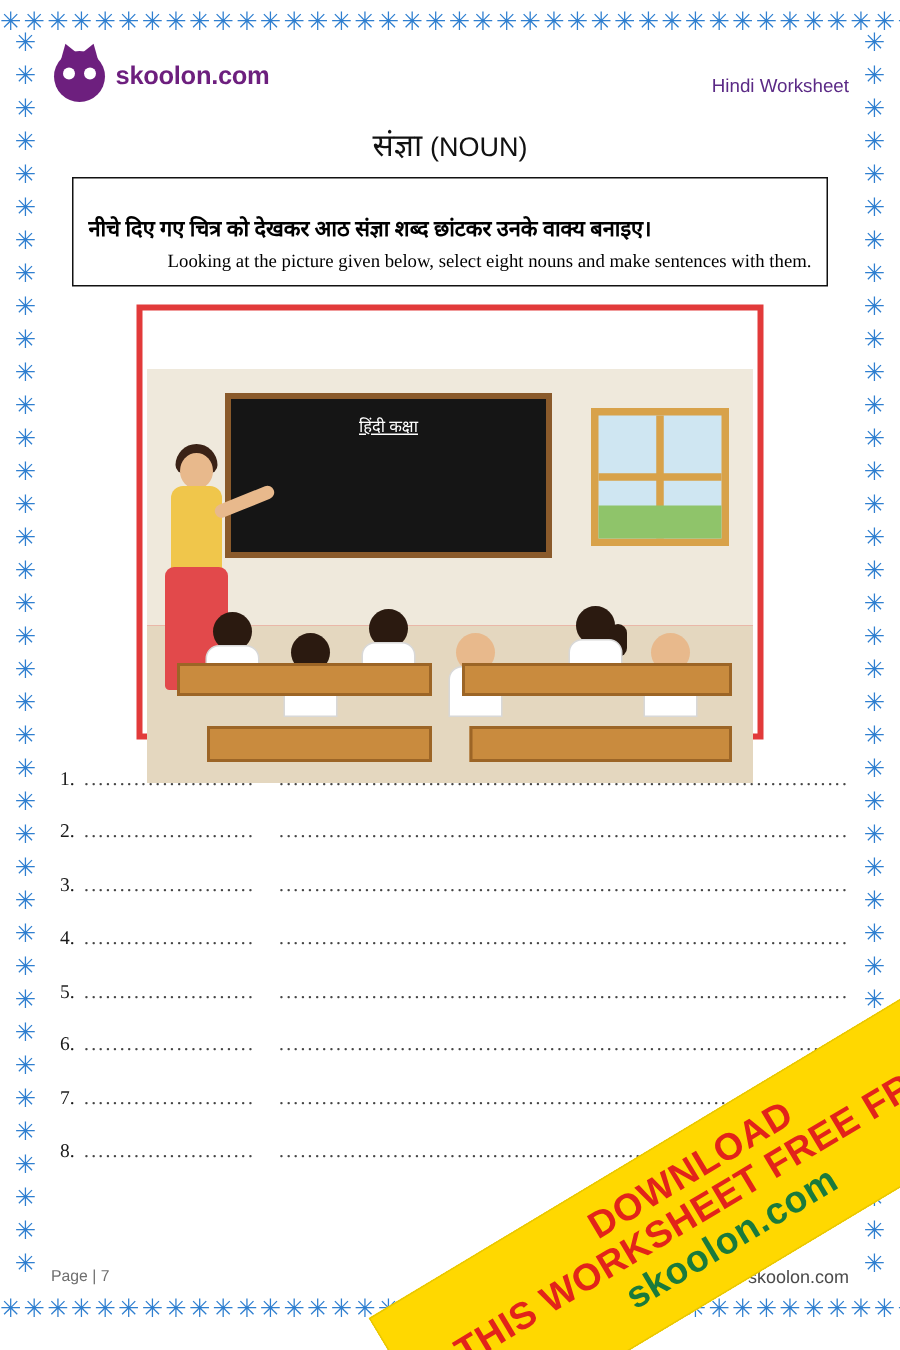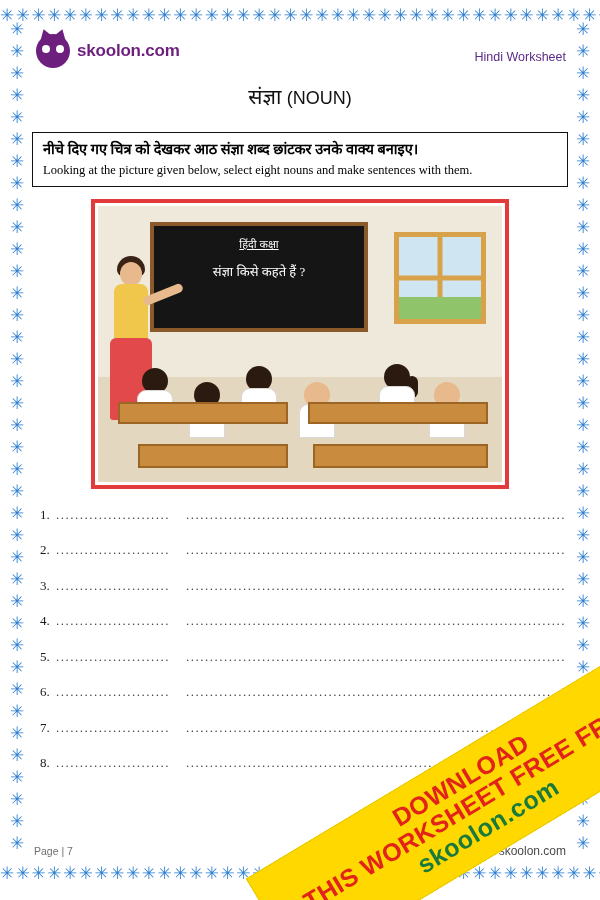--- a/index.html
+++ b/index.html
@@ -118,65 +118,67 @@
     font-weight: normal;
     color: #5b2a86;
   }
 
   
   .title {
     text-align: center;
     font-size: 21px;
     color: #111111;
     margin-top: 2px;
-    margin-bottom: 22px;
+    margin-bottom: 8px;
     font-family: "Liberation Serif", serif;
     font-weight: normal;
   }
   .title .noun {
     font-family: "Liberation Sans", sans-serif;
     font-size: 18px;
   }
 
   
   .instr-box {
     border: 1.5px solid #111111;
-    padding: 7px 10px 8px 10px;
-    margin: 0 2px;
+    padding: 25px 10px 8px 10px;
+    margin: 0 18px;
   }
   .instr-hi {
     font-size: 14.5px;
     font-weight: bold;
     color: #000000;
     font-family: "Liberation Serif", serif;
     line-height: 1.35;
   }
   .instr-en {
     font-size: 12.5px;
     color: #000000;
     font-family: "Liberation Serif", serif;
     margin-top: 3px;
+    text-align: right;
   }
 
   
   .illus-wrap {
     margin: 12px auto 0 auto;
     width: 418px;
     height: 290px;
     border: 4px solid #e23a3a;
     background: #ffffff;
     padding: 3px;
     box-sizing: border-box;
   }
   .illus {
     position: relative;
     width: 100%;
     height: 100%;
     background: #ef4444;
     overflow: hidden;
+    margin-top: 36px;
   }
   .wall {
     position: absolute; left: 0; top: 0; width: 100%; height: 62%;
     background: #efe9dc;
   }
   .floor {
     position: absolute; left: 0; top: 62%; width: 100%; height: 38%;
     background: #e4d7bf;
   }
   .board {
@@ -465,21 +467,20 @@
       <div class="instr-en">Looking at the picture given below, select eight nouns and make sentences with them.</div>
     </div>
 
     <div class="illus-wrap">
       <div class="illus">
         <div class="wall"></div>
         <div class="floor"></div>
 
         <div class="board">
           <div class="board-t1">हिंदी कक्षा</div>
-          <div class="board-t2">संज्ञा किसे कहते हैं ?</div>
         </div>
 
         <div class="window">
           <div class="win-grass"></div>
         </div>
 
         <div class="teacher-hair"></div>
         <div class="teacher-head"></div>
         <div class="teacher-body"></div>
         <div class="teacher-skirt"></div>

